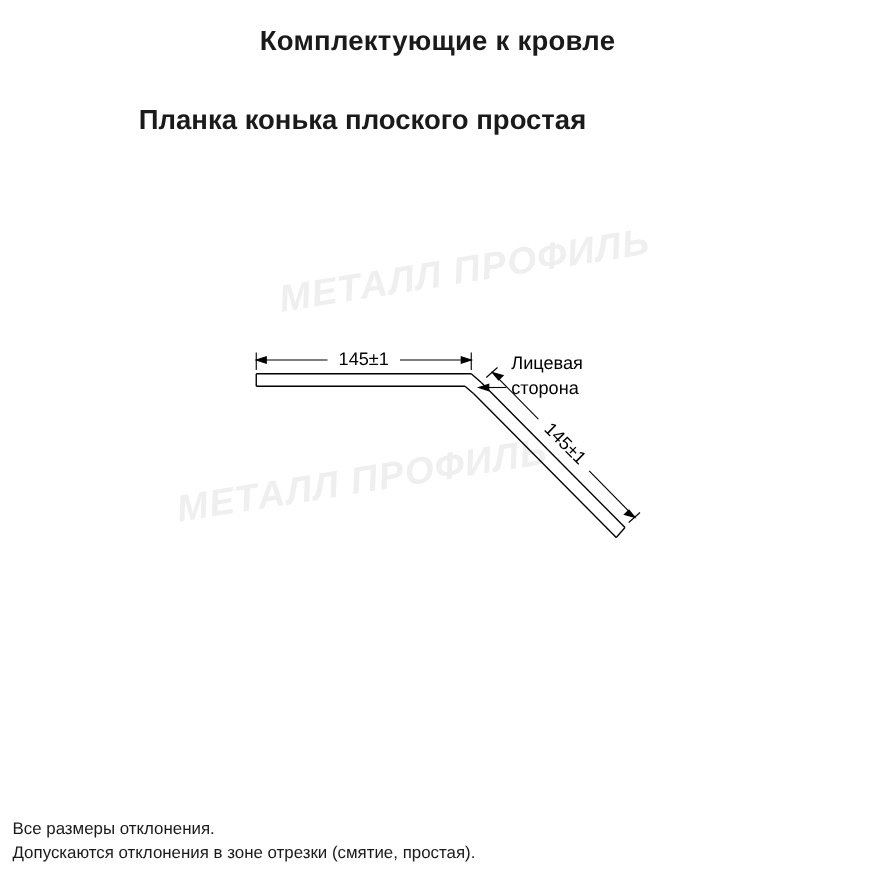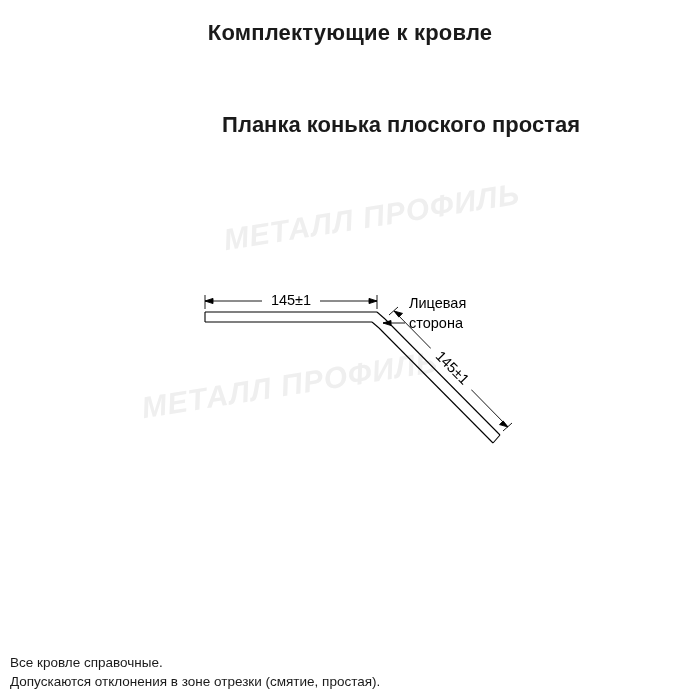--- a/index.html
+++ b/index.html
@@ -40,26 +40,25 @@
     font-weight: bold;
     margin: 0;
     line-height: 1.25;
     color: #1a1a1a;
   }
   .sub-title-wrap {
     position: absolute;
     top: 82px;
     left: 0;
     width: 580px;
-    text-align: right;
-    margin-top: 29px;
+    text-align: center;
   }
   .drawing {
     position: absolute;
-    top: 197px;
+    top: 184px;
     left: 0;
     width: 700px;
     height: 300px;
   }
   .watermark {
     position: absolute;
     color: #efefef;
     font-weight: bold;
     font-style: italic;
     white-space: nowrap;
@@ -151,17 +150,17 @@
       <g stroke="#000000" stroke-width="0.9" fill="none">
         <path d="M 383 126 L 405 126"></path>
         <path d="M 383 126 L 391 123.5 L 391 128.5 Z" fill="#000000"></path>
       </g>
       <text x="409" y="111" font-size="14.5">Лицевая</text>
       <text x="409" y="131" font-size="14.5">сторона</text>
     </svg>
   </div>
 
   <div class="footer">
-    <div>Все кровле справочные.</div>
+    <div>Все размеры отклонения.</div>
     <div>Допускаются отклонения в зоне отрезки (смятие, простая).</div>
   </div>
 
 </div>
 
 </body></html>

